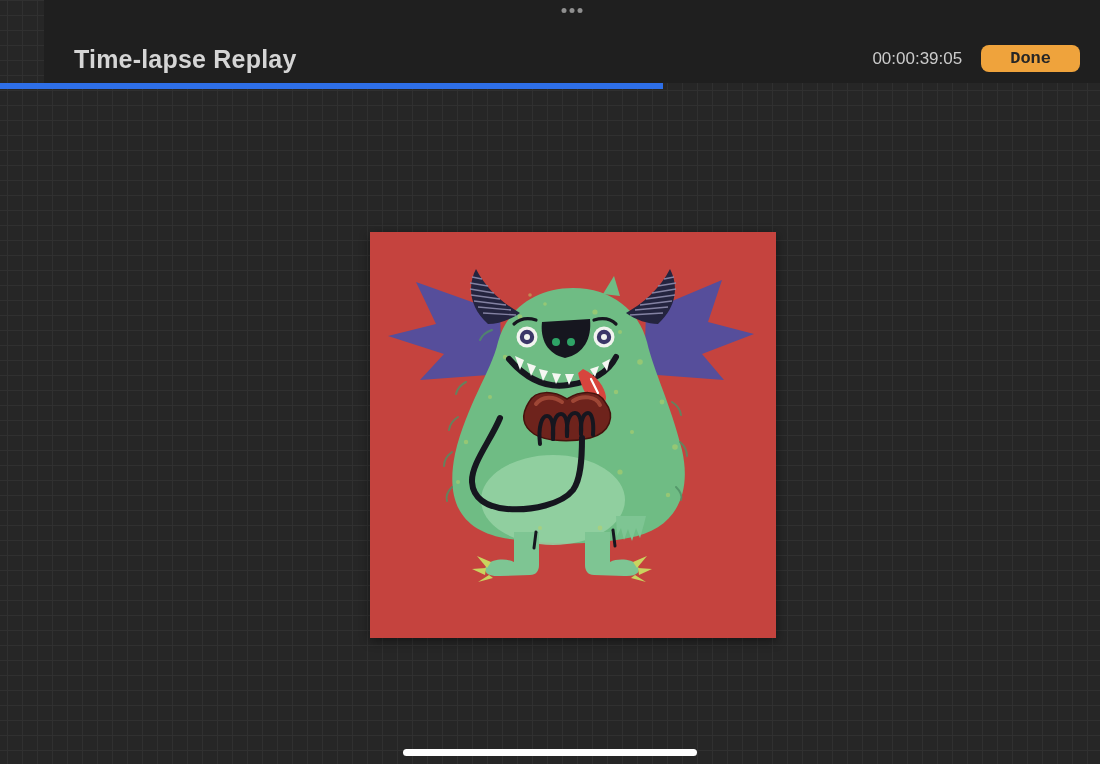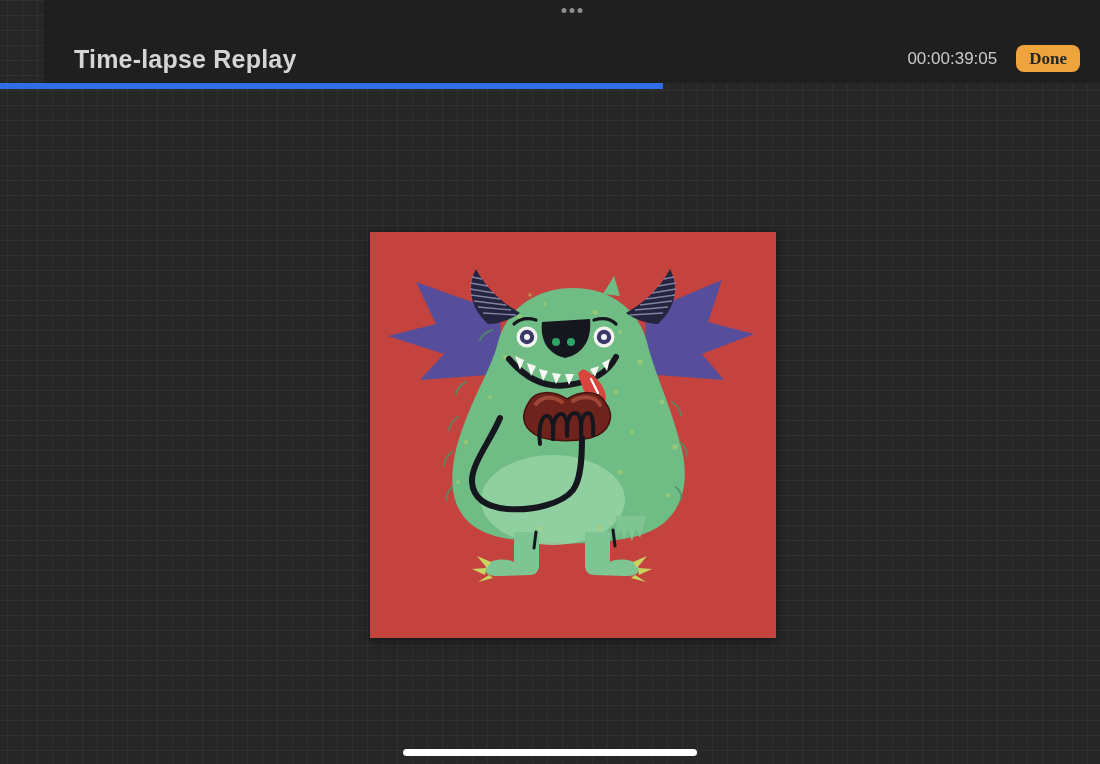--- a/index.html
+++ b/index.html
@@ -14,22 +14,22 @@
     background-position:7px 0;
   }
   .header{position:absolute;top:0;left:0;right:0;height:83px;background:var(--header-bg,#1f1f1f);margin-left:44px;}
   .multitask{position:absolute;top:8px;left:50%;transform:translateX(-50%);display:flex;gap:3px;}
   .multitask .dot{width:5px;height:5px;border-radius:50%;background:#8f8f8f;}
   .page-title{position:absolute;left:30px;bottom:9px;font-size:25px;font-weight:bold;
     color:var(--title-color,#d5d5d5);letter-spacing:.2px;}
   .header-right{position:absolute;right:20px;bottom:11px;display:flex;align-items:center;gap:19px;}
   .timestamp{font-size:17px;color:var(--timestamp-color,#cbcbcb);font-weight:400;}
   .done-btn{background:var(--done-bg,#efa33c);color:var(--done-text,#262626);
-    font-family:Liberation Serif, serif;font-size:17px;font-weight:bold;border:none;border-radius:8px;
-    height:27px;padding:0 13px;line-height:27px;cursor:pointer;}
+    font-family:Liberation Mono, monospace;font-size:17px;font-weight:bold;border:none;border-radius:8px;
+    height:27px;padding:0 29px;line-height:27px;cursor:pointer;}
   .progress-fill{position:absolute;top:83px;left:0;height:6px;background:var(--accent-blue,#2e6fe8);}
   .artwork-canvas{position:absolute;left:370px;top:232px;width:406px;height:406px;
     background:var(--canvas-red,#c5433e);box-shadow:0 3px 10px rgba(0,0,0,.45);}
   .artwork-canvas svg{display:block;width:100%;height:100%;}
   .home-indicator{position:absolute;left:403px;bottom:8px;width:294px;height:7px;border-radius:4px;
     background:var(--home-indicator,#ffffff);}
 </style>
 </head>
 <body>
 

